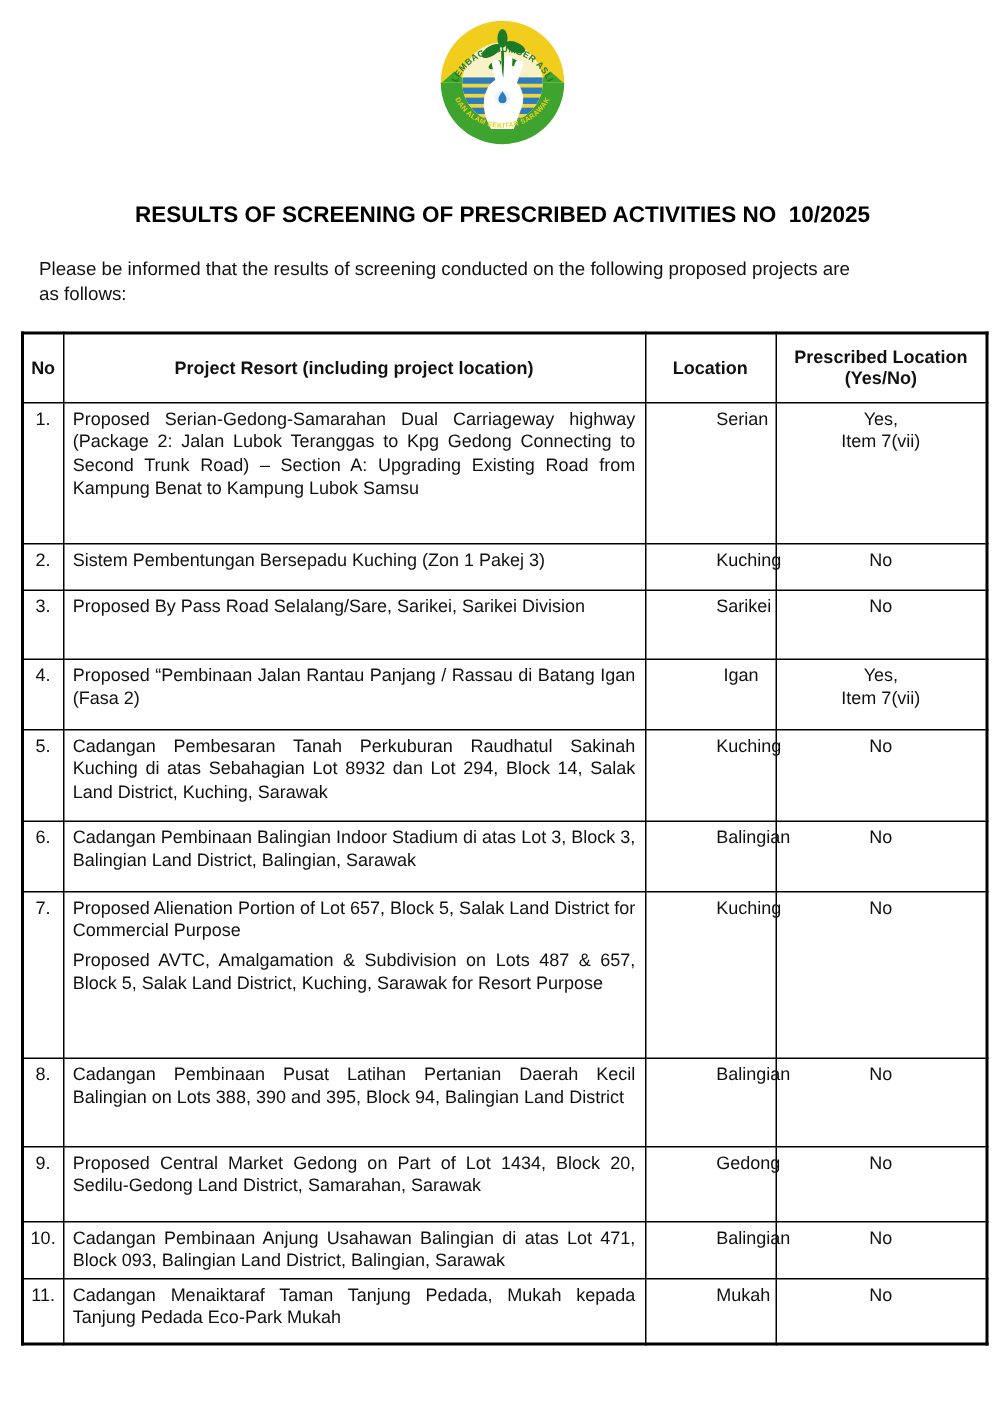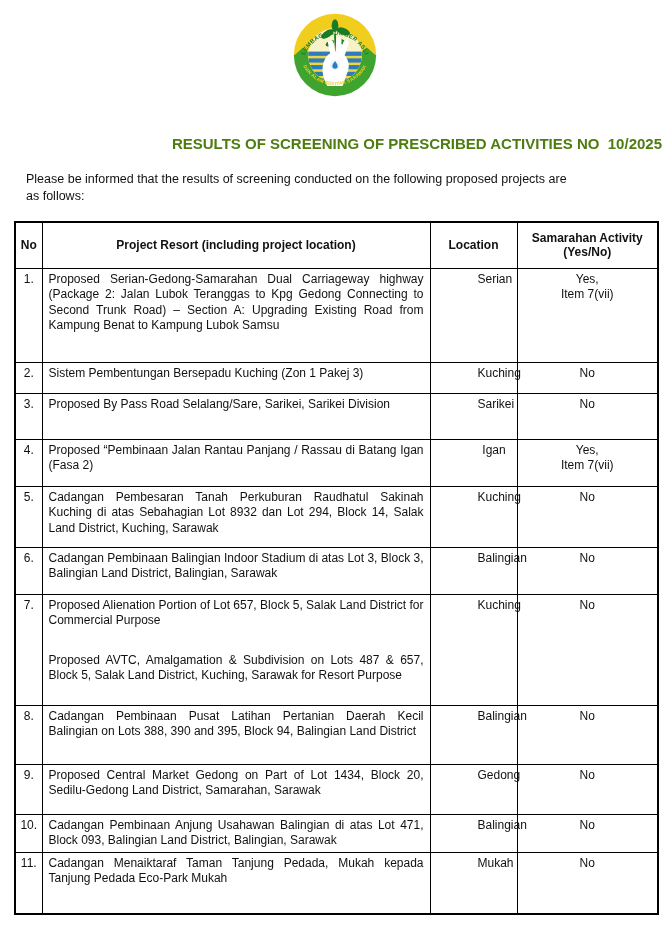--- a/index.html
+++ b/index.html
@@ -3,22 +3,22 @@
 <meta charset="utf-8">
 <style>
   html,body{margin:0;padding:0;}
   body{
     width:670px;height:943px;background:#ffffff;position:relative;
     font-family:"Liberation Sans", sans-serif;color:#1c1c1c;overflow:hidden;
   }
   .logo-wrap{width:84px;height:84px;margin:13px auto 0;}
   .logo-wrap svg{display:block;width:84px;height:84px;}
   .doc-title{
-    margin:38px 8px 0;text-align:right;font-weight:bold;font-size:15px;
-    letter-spacing:0px;white-space:pre-wrap;color:#4d7c0f;
+    margin:38px 8px 0;text-align:center;font-weight:bold;font-size:15px;
+    letter-spacing:0px;white-space:pre-wrap;color:#000000;
   }
   .intro{
     margin:19px 13px 0 26px;font-size:12.5px;line-height:16.5px;
     white-space:pre-line;color:#111;
   }
   table.results{
     margin:17px 13px 0 14px;border-collapse:collapse;width:643px;
     table-layout:fixed;border:2px solid #000;
   }
   .results th,.results td{
@@ -26,21 +26,21 @@
     padding:3px 6px;color:#111;
   }
   .results th{
     font-weight:bold;text-align:center;vertical-align:middle;
     line-height:14.5px;white-space:pre-line;padding:4px 4px;
   }
   .results td{line-height:15.6px;}
   td.no-cell{text-align:center;padding-left:2px;padding-right:2px;}
   td.title-cell{text-align:justify;}
   td.title-cell p{margin:0;}
-  td.title-cell p + p{margin-top:24px;}
+  td.title-cell p + p{margin-top:4px;}
   td.loc-cell{text-align:center;padding-left:47px;}
   td.act-cell{text-align:center;white-space:pre-line;}
   .page-num{position:absolute;top:944px;right:30px;font-size:12.5px;color:#111;}
 </style>
 </head>
 <body>
 
 <div class="logo-wrap">
   <svg viewBox="0 0 100 100" font-family="Liberation Sans, sans-serif">
     <defs>
@@ -100,21 +100,21 @@
     <col style="width:27px">
       <col style="width:388px">
       <col style="width:87px">
       <col style="width:141px">
   </colgroup>
   <thead>
     <tr style="height:46px">
       <th>No</th>
       <th>Project Resort (including project location)</th>
       <th>Location</th>
-      <th>Samarahan Activity
+      <th>Prescribed Location
 (Yes/No)</th>
     </tr>
   </thead>
   <tbody>
     <tr style="height:94px">
       <td class="no-cell">1.</td>
       <td class="title-cell">
           <p>Proposed Serian-Gedong-Samarahan Dual Carriageway highway (Package 2: Jalan Lubok Teranggas to Kpg Gedong Connecting to Second Trunk Road) – Section A: Upgrading Existing Road from Kampung Benat to Kampung Lubok Samsu</p>
         </td>
       <td class="loc-cell">Serian</td>
@@ -188,21 +188,21 @@
       <td class="act-cell">No</td>
     </tr>
     <tr style="height:32px">
       <td class="no-cell">10.</td>
       <td class="title-cell">
           <p>Cadangan Pembinaan Anjung Usahawan Balingian di atas Lot 471, Block 093, Balingian Land District, Balingian, Sarawak</p>
         </td>
       <td class="loc-cell">Balingian</td>
       <td class="act-cell">No</td>
     </tr>
-    <tr style="height:62px">
+    <tr style="height:44px">
       <td class="no-cell">11.</td>
       <td class="title-cell">
           <p>Cadangan Menaiktaraf Taman Tanjung Pedada, Mukah kepada Tanjung Pedada Eco-Park Mukah</p>
         </td>
       <td class="loc-cell">Mukah</td>
       <td class="act-cell">No</td>
     </tr>
   </tbody>
 </table>
 

